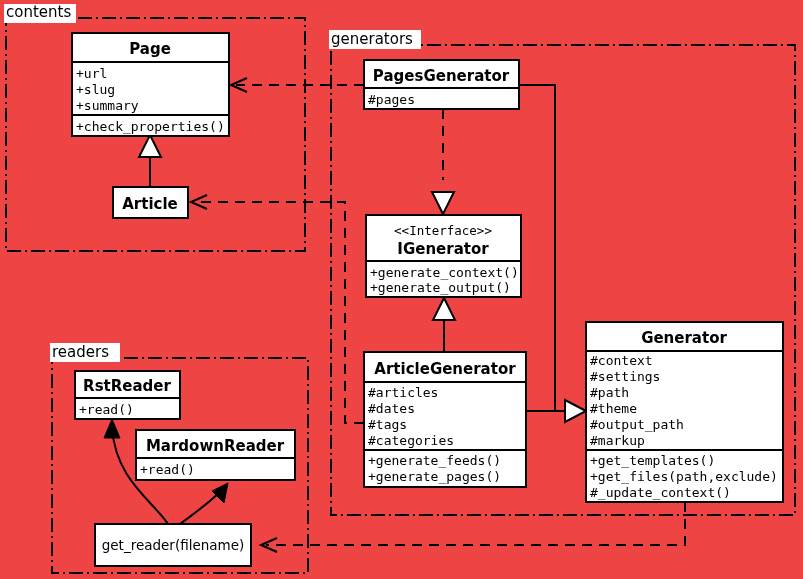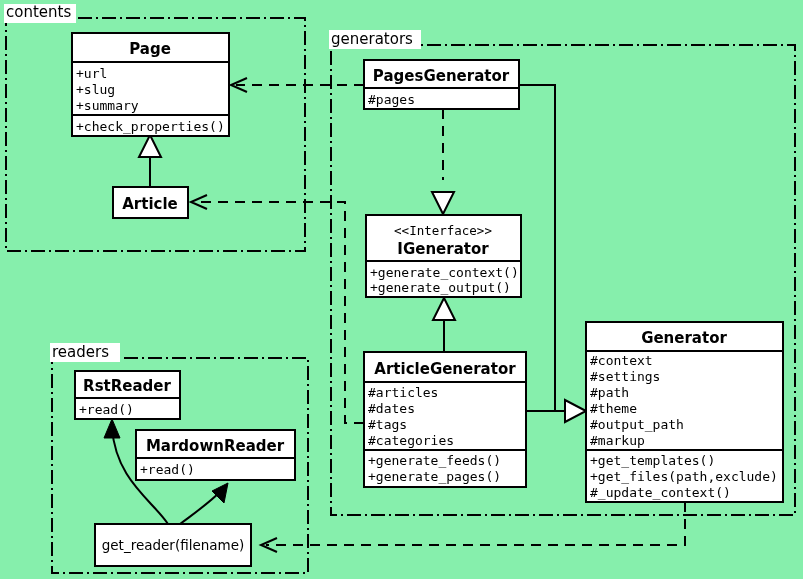--- a/index.html
+++ b/index.html
@@ -4,21 +4,21 @@
 <style>
   html, body {
     margin: 0;
     padding: 0;
     background: #ffffff;
   }
   #diagram-root {
     position: relative;
     width: 803px;
     height: 579px;
-    background: #86efac;
+    background: #ef4444;
     font-family: "DejaVu Sans", sans-serif;
     overflow: hidden;
   }
   svg.layer {
     position: absolute;
     top: 0; left: 0;
     width: 803px;
     height: 579px;
   }
   .pkg-label {

